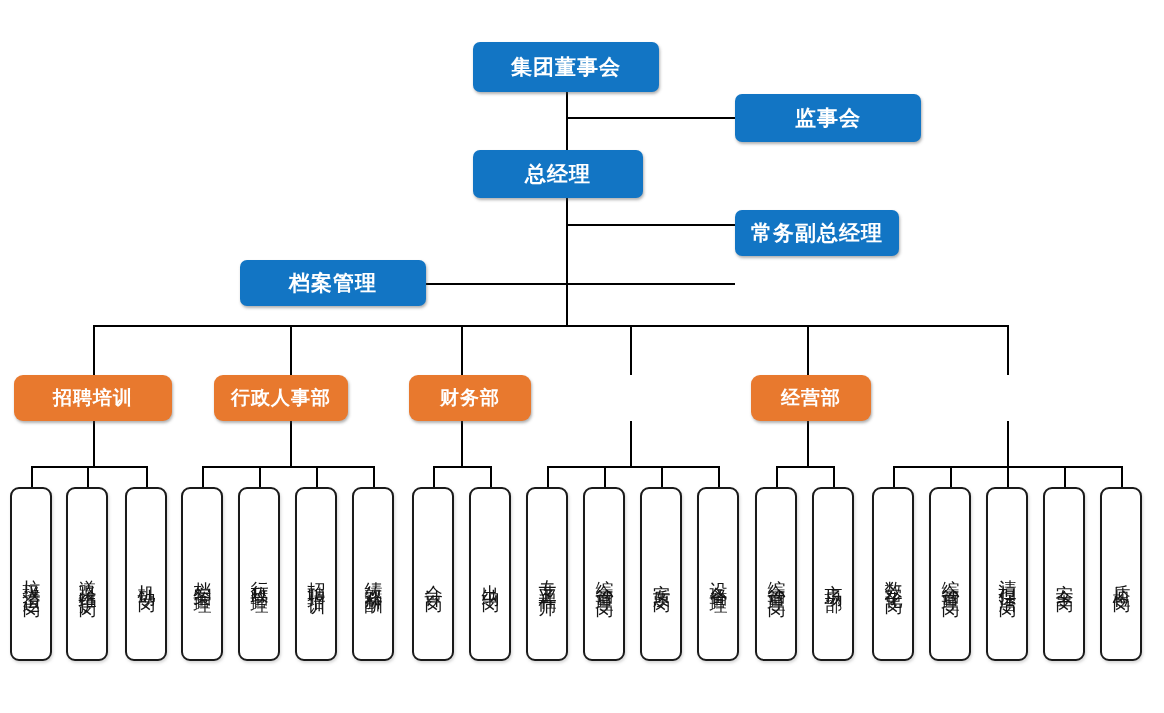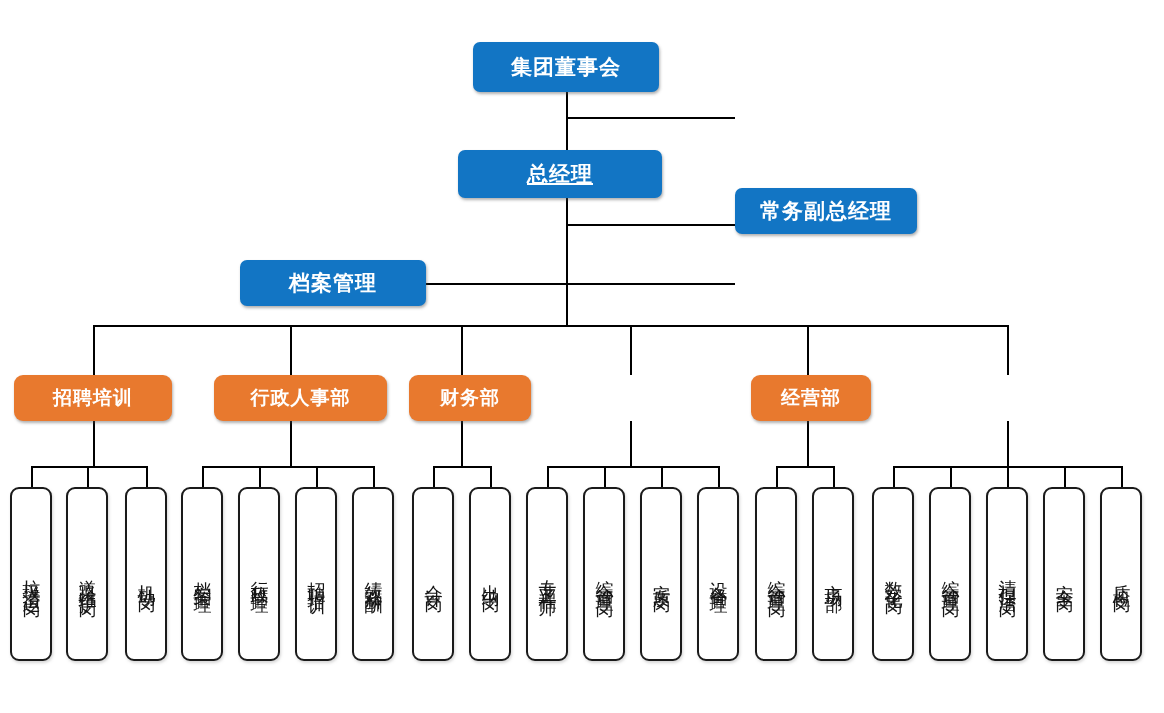--- a/index.html
+++ b/index.html
@@ -60,33 +60,34 @@
     text-orientation:upright;
     letter-spacing:5px;
     display:block;
   }
 </style>
 </head>
 <body>
 
 <div id="chart">
     <div class="node node-blue" style="left: 473px; top: 42px; width: 186px; height: 50px;">集团董事会</div>
-    <div class="node node-blue" style="left: 458px; top: 150px; width: 204px; height: 48px; text-decoration: underline;">总经理</div>
-    <div class="node node-blue" style="left: 735px; top: 188px; width: 182px; height: 46px;">常务副总经理</div>
+    <div class="node node-blue" style="left: 735px; top: 94px; width: 186px; height: 48px;">监事会</div>
+    <div class="node node-blue" style="left: 473px; top: 150px; width: 170px; height: 48px;">总经理</div>
+    <div class="node node-blue" style="left: 735px; top: 210px; width: 164px; height: 46px;">常务副总经理</div>
     <div class="node node-blue" style="left: 240px; top: 260px; width: 186px; height: 46px;">档案管理</div>
     <div class="line v" style="left: 566px; top: 92px; height: 58px; width: 2px;"></div>
     <div class="line h" style="left: 566px; top: 117px; width: 169px; height: 2px;"></div>
     <div class="line v" style="left: 566px; top: 198px; height: 128px; width: 2px;"></div>
     <div class="line h" style="left: 566px; top: 224px; width: 169px; height: 2px;"></div>
     <div class="line h" style="left: 426px; top: 283px; width: 309px; height: 2px;"></div>
     <div class="line h" style="left: 93px; top: 325px; width: 914px; height: 2px;"></div>
     <div class="line v" style="left: 93px; top: 325px; height: 50px; width: 2px;"></div>
     <div class="node node-orange" style="left: 14px; top: 375px; width: 158px; height: 46px;">招聘培训</div>
     <div class="line v" style="left: 290px; top: 325px; height: 50px; width: 2px;"></div>
-    <div class="node node-orange" style="left: 214px; top: 375px; width: 173px; height: 46px;">行政人事部</div>
+    <div class="node node-orange" style="left: 214px; top: 375px; width: 134px; height: 46px;">行政人事部</div>
     <div class="line v" style="left: 461px; top: 325px; height: 50px; width: 2px;"></div>
     <div class="node node-orange" style="left: 409px; top: 375px; width: 122px; height: 46px;">财务部</div>
     <div class="line v" style="left: 630px; top: 325px; height: 50px; width: 2px;"></div>
     <div class="line v" style="left: 807px; top: 325px; height: 50px; width: 2px;"></div>
     <div class="node node-orange" style="left: 751px; top: 375px; width: 120px; height: 46px;">经营部</div>
     <div class="line v" style="left: 1007px; top: 325px; height: 50px; width: 2px;"></div>
     <div class="line v" style="left: 93px; top: 421px; height: 45px; width: 2px;"></div>
     <div class="line h" style="left: 31px; top: 466px; width: 115px; height: 2px;"></div>
     <div class="line v" style="left: 31px; top: 466px; height: 21px; width: 2px;"></div>
     <div class="node node-leaf" style="left: 10px; top: 487px; width: 42px; height: 174px;">

